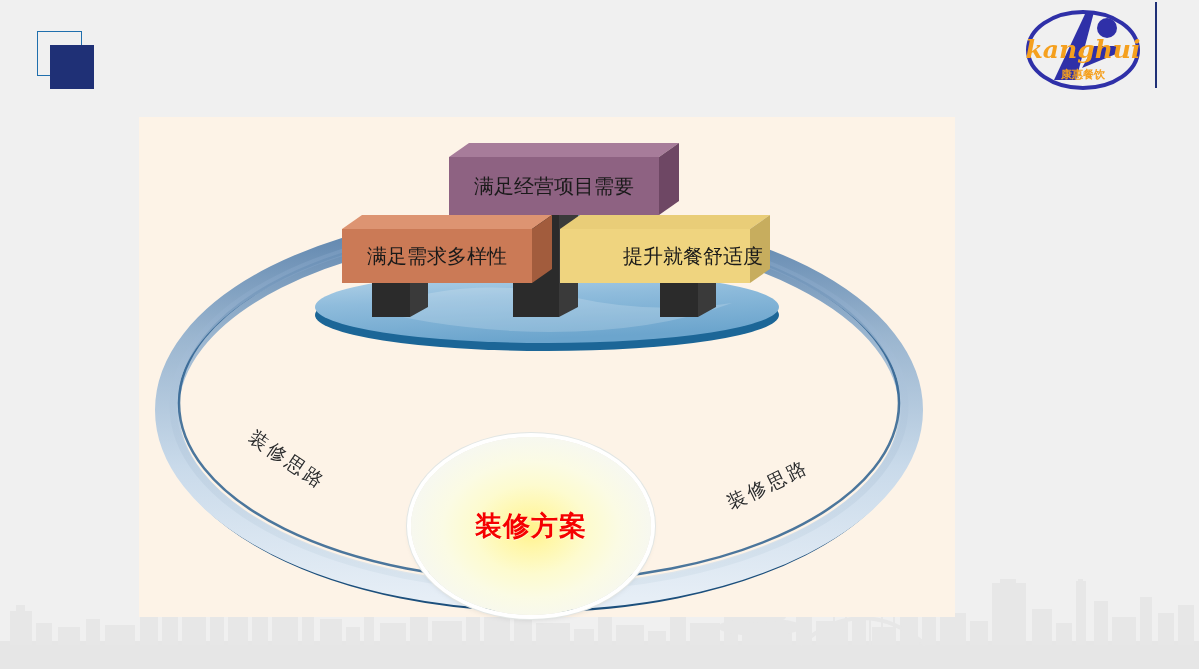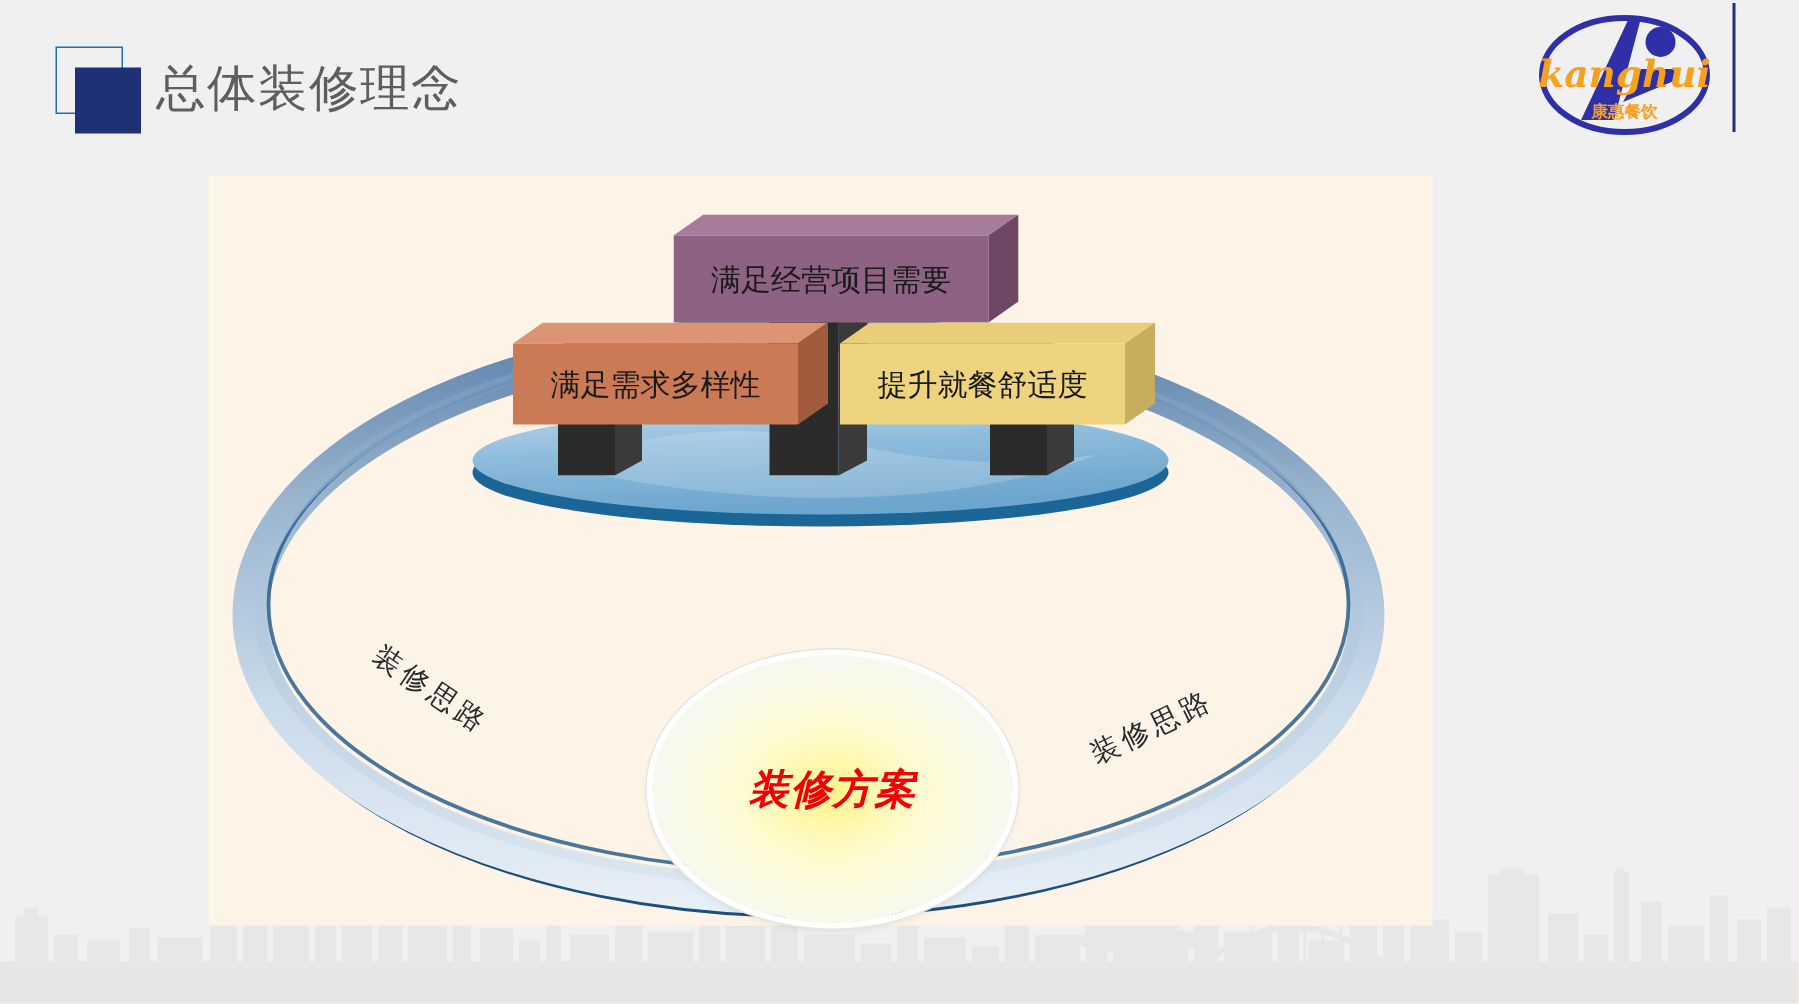--- a/index.html
+++ b/index.html
@@ -45,27 +45,26 @@
   .box .label{
     position:absolute;left:0;top:0;width:100%;height:100%;
     display:flex;align-items:center;justify-content:center;
     font-size:20px;color:#1a1a1a;white-space:nowrap;
     font-family:"DejaVu Sans","Liberation Sans",sans-serif;
     z-index:3;pointer-events:none;
   }
 
   
   .core{
-    position:absolute;left:296px;top:320px;width:240px;height:178px;
+    position:absolute;left:272px;top:320px;width:240px;height:178px;
     border-radius:50%;
     background:radial-gradient(ellipse at 50% 52%,
        #fff28a 0%, #fff7a8 14%, #fdfbcf 34%, #fbfbe4 52%, #f7f8ef 70%, #f3f5f0 86%, #eef2ef 100%);
     box-shadow:0 0 0 4px #ffffff, 0 0 0 5px #e2e6e4, 0 3px 7px rgba(0,0,0,.18);
     z-index:8;
-    font-style:italic;
   }
   .core-text{
     position:absolute;left:0;top:0;width:100%;height:100%;
     display:flex;align-items:center;justify-content:center;
     font-size:27px;font-weight:bold;color:#f50000;letter-spacing:1px;
     font-family:"DejaVu Sans","Liberation Sans",sans-serif;
     text-shadow:0 1px 0 rgba(255,255,255,.6);
   }
 
   
@@ -159,21 +158,20 @@
       <ellipse cx="760" cy="48" rx="42" ry="9"></ellipse>
       <rect x="742" y="50" width="36" height="16"></rect>
       <ellipse cx="760" cy="38" rx="26" ry="6"></ellipse>
     </g>
   </svg>
 </div>
 
 <div class="header">
   <div class="sq-outline"></div>
   <div class="sq-solid"></div>
-  <div class="page-title">总体装修理念</div>
   <div class="divider"></div>
 
   <div class="logo">
     <svg width="118" height="88" viewBox="0 0 118 88" xmlns="http://www.w3.org/2000/svg">
       <ellipse cx="59" cy="44" rx="55" ry="38" fill="none" stroke="#2f30a8" stroke-width="4"></ellipse>
       <path d="M62 6 L70 6 L52 74 L30 74 Z" fill="#2f30a8"></path>
       <path d="M70 40 L92 40 L92 48 L58 62 Z" fill="#2f30a8"></path>
       <circle cx="83" cy="22" r="10" fill="#2f30a8"></circle>
       <text x="59" y="52" font-family="DejaVu Serif, serif" font-size="25" font-style="italic" font-weight="bold" fill="#f5a01e" text-anchor="middle">kanghui</text>
       <text x="59" y="72" font-family="DejaVu Sans, sans-serif" font-size="11" font-weight="bold" fill="#f5a01e" text-anchor="middle">康惠餐饮</text>
@@ -259,21 +257,21 @@
       </svg>
       <div class="label" style="top:14px;height:54px;width:190px;">满足需求多样性</div>
     </div>
 
     <div class="box" style="left:421px;top:98px;width:190px;height:64px;z-index:10;">
       <svg width="210" height="78" viewBox="0 0 210 78" xmlns="http://www.w3.org/2000/svg" style="position:absolute;left:0;top:0;">
         <path d="M0 14 L20 0 L210 0 L190 14 Z" fill="#e9cd78"></path>
         <path d="M190 14 L210 0 L210 54 L190 68 Z" fill="#c7ad5e"></path>
         <rect x="0" y="14" width="190" height="54" fill="#efd47f"></rect>
       </svg>
-      <div class="label" style="top:14px;height:54px;width:190px;">提升就餐舒适度</div>
+      <div class="label" style="top:14px;height:54px;width:190px;margin-left:38px;">提升就餐舒适度</div>
     </div>
 
     <div class="core">
       <div class="core-text">装修方案</div>
     </div>
 
   </div>
 </div>
 
 </body></html>

